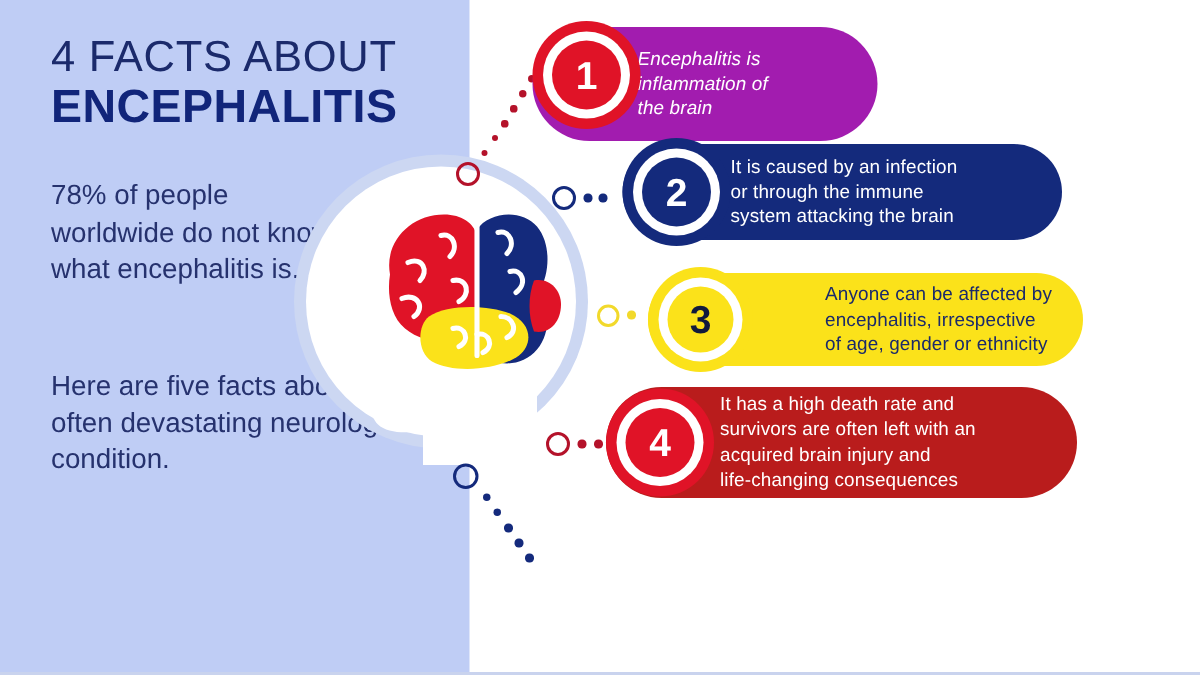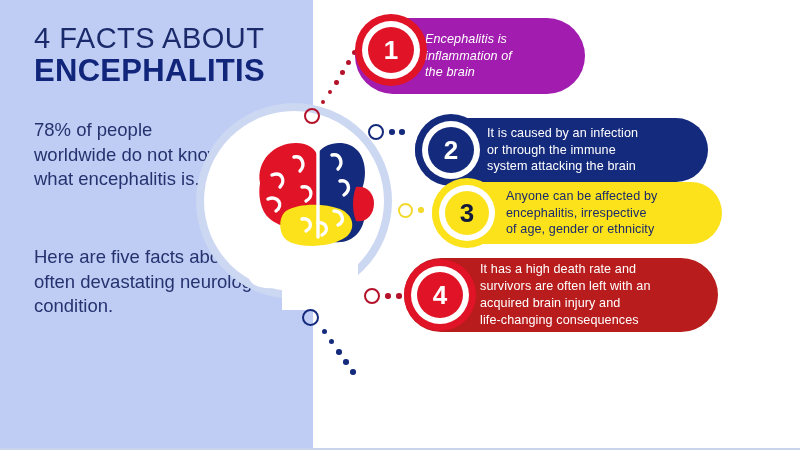--- a/index.html
+++ b/index.html
@@ -168,37 +168,37 @@
 the brain</div>
     </div>
     <div class="badge" style="left:0;top:-4px;width:72px;height:72px;background:#e01327;">
       <div class="badge-ring" style="left:7px;top:7px;width:58px;height:58px;"></div>
       <div class="badge-core" style="left:13px;top:13px;width:46px;height:46px;background:#e01327;">
         <span class="badge-num" style="color:#ffffff;">1</span>
       </div>
     </div>
   </div>
 
-  <div class="fact" style="left:415px;top:118px;">
+  <div class="fact" style="left:415px;top:96px;">
     <div class="pill" style="background:#142a7c;width:293px;height:64px;padding:0 14px 0 72px;">
       <div class="pill-text" style="color:#ffffff;">It is caused by an infection
 or through the immune
 system attacking the brain</div>
     </div>
     <div class="badge" style="left:0;top:-4px;width:72px;height:72px;background:#142a7c;">
       <div class="badge-ring" style="left:7px;top:7px;width:58px;height:58px;"></div>
       <div class="badge-core" style="left:13px;top:13px;width:46px;height:46px;background:#142a7c;">
         <span class="badge-num" style="color:#ffffff;">2</span>
       </div>
     </div>
   </div>
 
   <div class="fact" style="left:432px;top:182px;">
     <div class="pill" style="background:#fbe21a;width:290px;height:62px;padding:0 14px 0 74px;">
-      <div class="pill-text" style="color:#1b2a6b;">Anyone can be affected by
+      <div class="pill-text" style="color:#1b2a6b;margin-left:44px;">Anyone can be affected by
 encephalitis, irrespective
 of age, gender or ethnicity</div>
     </div>
     <div class="badge" style="left:0;top:-4px;width:70px;height:70px;background:#fbe21a;">
       <div class="badge-ring" style="left:7px;top:7px;width:56px;height:56px;"></div>
       <div class="badge-core" style="left:13px;top:13px;width:44px;height:44px;background:#fbe21a;">
         <span class="badge-num" style="color:#111a3d;">3</span>
       </div>
     </div>
   </div>

